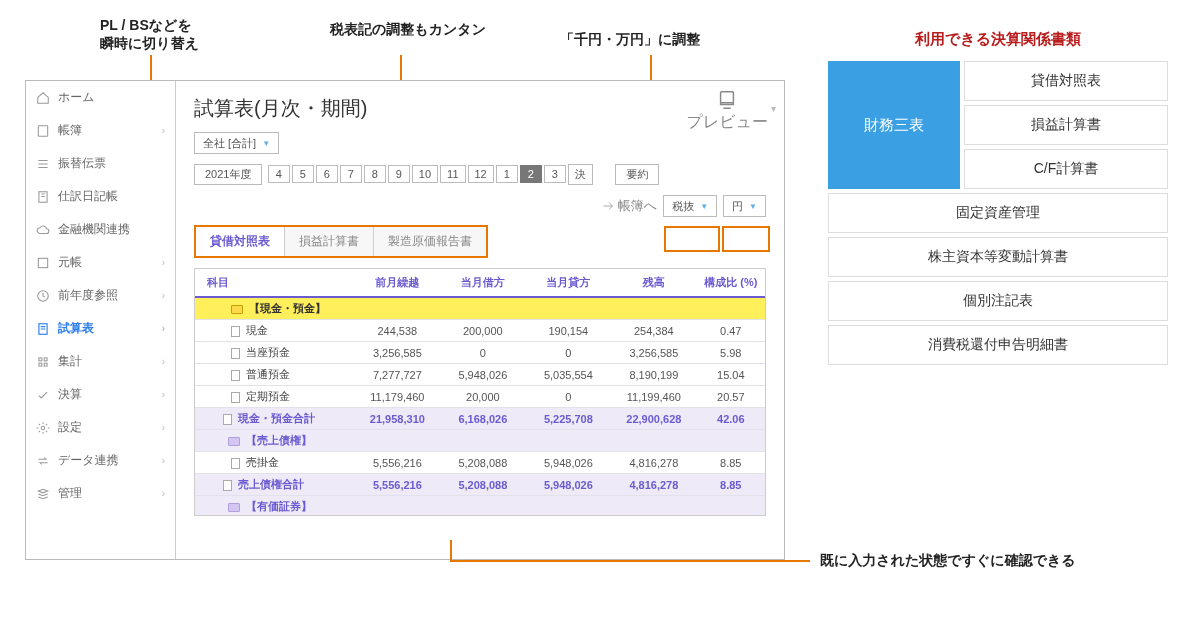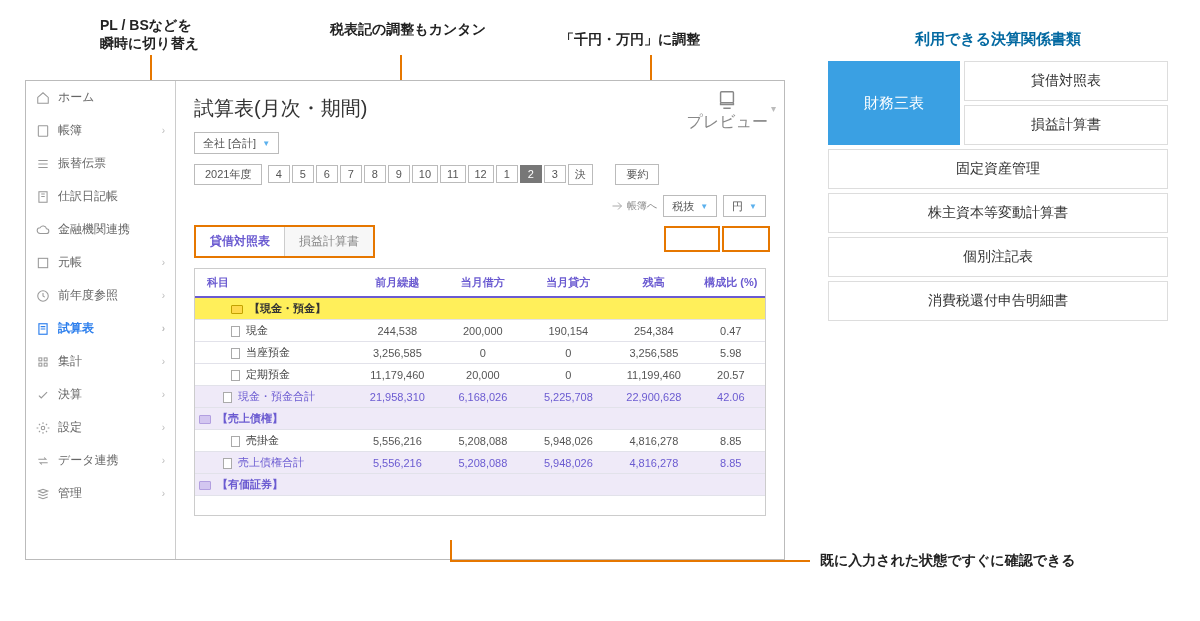--- a/index.html
+++ b/index.html
@@ -28,53 +28,53 @@
 
   .dd-btn { display:inline-flex; align-items:center; gap:0; border:1px solid #bbb; background:#fff; padding:2px 8px; font-size:11px; color:#555; cursor:pointer; height:22px; }
   .dd-btn .caret { font-size:8px; color:#5bb0ed; margin-left:6px; }
 
   .month-strip { margin:10px 0 0 4px; }
   .m-btn { display:inline-block; min-width:22px; text-align:center; border:1px solid #bbb; background:#fff; padding:2px 6px; font-size:11px; margin-right:2px; cursor:pointer; }
   .m-btn.wide { padding:2px 10px; }
   .m-btn.active { background:#777; color:#fff; border-color:#777; }
 
   .toolbar2 { display:flex; justify-content:flex-end; align-items:center; gap:6px; margin:10px 4px 8px 0; }
-  .link-ghost { color:#888; display:inline-flex; align-items:center; gap:4px; cursor:pointer; font-size:10px;justify-content:flex-end; }
+  .link-ghost { color:#888; display:inline-flex; align-items:center; gap:4px; cursor:pointer; font-size:13px;justify-content:flex-end; }
 
   .tabs { margin:4px 4px 0 4px; border:2px solid #e67700; display:flex; width:fit-content; }
   .tab { padding:6px 14px; font-size:12px; border-right:1px solid #ccc; background:#f7f7f7; cursor:pointer; }
   .tab:last-child{border-right:none;}
   .tab.active { background:#fff; color:#6b5bd1; font-weight:600; }
   .tab.inactive { color:#888; }
 
   
   .tbl-wrap { margin:10px 4px 0 4px; border:1px solid #ccc; height:248px; overflow:hidden; position:relative; }
   table.tbl { width:100%; border-collapse:collapse; font-size:11px; table-layout:fixed; }
   .tbl th { background:#fff; color:#6b5bd1; font-weight:600; border-bottom:2px solid #6b5bd1; padding:6px 4px; text-align:center; }
   .tbl th.left { text-align:left; padding-left:12px; }
   .tbl td { border-bottom:1px solid #e2e2ea; padding:3px 6px; text-align:center; color:#555; white-space:nowrap; }
   .tbl td.name { text-align:left; padding-left:36px; color:#444; }
   .tbl tr.group td { background:#ffef5a; font-weight:600; color:#333; }
   .tbl tr.group td.name { }
   .tbl tr.group2 td { background:#efeaf8; font-weight:600; color:#6b5bd1; }
-  .tbl tr.group2 td.name { padding-left:4px; color:#6b5bd1; }
-  .tbl tr.subtot td { background:#efeaf8; color:#6b5bd1; font-weight:400; }
+  .tbl tr.group2 td.name { padding-left:33px; color:#6b5bd1; }
+  .tbl tr.subtot td { background:#efeaf8; color:#6b5bd1; font-weight:700; }
   .tbl tr.subtot td.name { padding-left:28px; }
   .col-name{width:28%} .col-num{width:15%} .col-pct{width:12%}
   .folder-ic{display:inline-block;width:12px;height:9px;border:1px solid #c2a200;background:#ffd94a;vertical-align:middle;margin-right:6px;border-radius:1px;}
   .folder-ic.purple{border-color:#b29fe0;background:#d3c6f0;}
   .page-ic{display:inline-block;width:9px;height:11px;border:1px solid #aaa;background:#fff;vertical-align:middle;margin-right:6px;}
   .val-blue{color:#2f62d1;}
 
   
   .outline { position:absolute; border:2px solid #e67700; pointer-events:none; }
 
   
   .right { position:absolute; right:32px; top:30px; width:340px; }
-  .right h3 { text-align:center; font-size:15px; margin:0 0 12px; font-weight:600; color:#0369a1; }
+  .right h3 { text-align:center; font-size:15px; margin:0 0 12px; font-weight:600; color:#b91c1c; }
   .doc-grid { display:flex; gap:4px; }
   .doc-left { width:132px; background:#3aa0e3; color:#fff; display:flex; align-items:center; justify-content:center; font-size:15px; font-weight:400; }
   .doc-right { flex:1; display:flex; flex-direction:column; gap:4px; }
   .doc-item { border:1px solid #ddd; padding:10px 12px; text-align:center; font-size:14px; color:#333; background:#fff; }
   .doc-col { display:flex; flex-direction:column; gap:4px; margin-top:4px; }
 
   .bottom-note { position:absolute; right:40px; bottom:32px; font-size:14px; font-weight:600; color:#222; }
   .bottom-line { position:absolute; background:#e67700; }
 </style>
 </head>
@@ -260,20 +260,21 @@
           </span>
         <span class="dd-btn">
             <span>円</span>
             <span class="caret">▼</span>
           </span>
       </div>
 
       <div class="tabs" id="tabs">
           <span class="tab active">貸借対照表</span>
           <span class="tab inactive">損益計算書</span>
+          <span class="tab inactive">製造原価報告書</span>
         </div>
 
       <div class="tbl-wrap">
         <table class="tbl">
           <colgroup>
               <col class="col-name">
               <col class="col-num">
               <col class="col-num">
               <col class="col-num">
               <col class="col-num">
@@ -303,20 +304,28 @@
               </tr>
               <tr>
                 <td class="name"><span class="page-ic"></span>当座預金</td>
                 <td class="">3,256,585</td>
                 <td class="">0</td>
                 <td class="">0</td>
                 <td class="">3,256,585</td>
                 <td class="">5.98</td>
               </tr>
               <tr>
+                <td class="name"><span class="page-ic"></span>普通預金</td>
+                <td class="">7,277,727</td>
+                <td class="val-blue">5,948,026</td>
+                <td class="">5,035,554</td>
+                <td class="val-blue">8,190,199</td>
+                <td class="">15.04</td>
+              </tr>
+              <tr>
                 <td class="name"><span class="page-ic"></span>定期預金</td>
                 <td class="">11,179,460</td>
                 <td class="val-blue">20,000</td>
                 <td class="">0</td>
                 <td class="val-blue">11,199,460</td>
                 <td class="">20.57</td>
               </tr>
               <tr class="subtot">
                 <td class="name"><span class="page-ic"></span>現金・預金合計</td>
                 <td class="">21,958,310</td>
@@ -360,20 +369,21 @@
   <div class="bottom-line" style="left:450px; top:560px; width:360px; height:2px;"></div>
   <div class="bottom-note" style="left:820px; top:552px;">既に入力された状態ですぐに確認できる</div>
 
   <div class="right">
     <h3>利用できる決算関係書類</h3>
     <div class="doc-grid">
       <div class="doc-left">財務三表</div>
       <div class="doc-right" id="three-docs">
           <div class="doc-item">貸借対照表</div>
           <div class="doc-item">損益計算書</div>
+          <div class="doc-item">C/F計算書</div>
         </div>
     </div>
     <div class="doc-col" id="rest-docs">
         <div class="doc-item">固定資産管理</div>
         <div class="doc-item">株主資本等変動計算書</div>
         <div class="doc-item">個別注記表</div>
         <div class="doc-item">消費税還付申告明細書</div>
       </div>
   </div>
 

